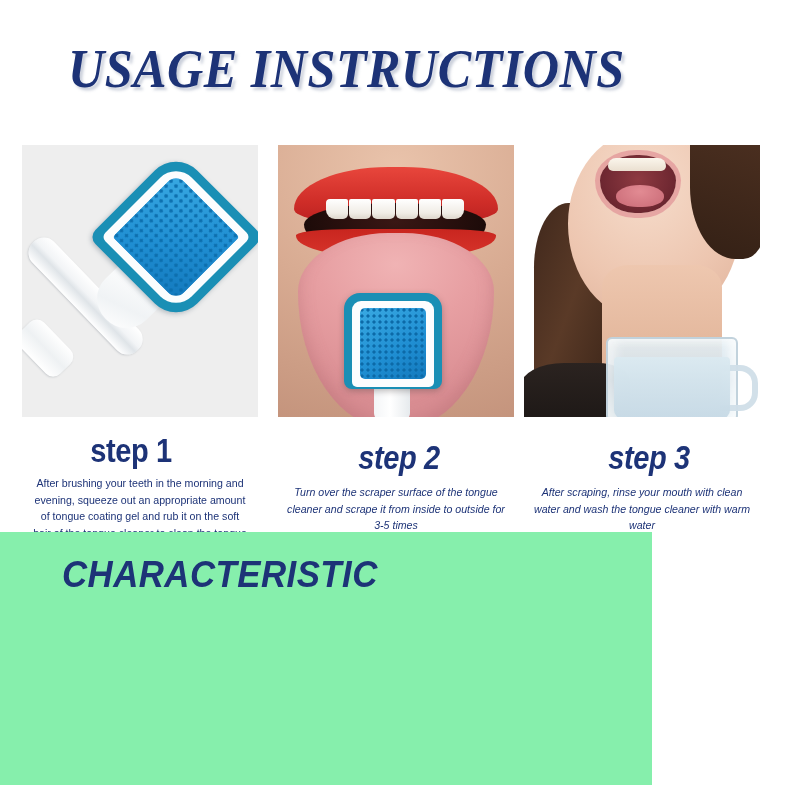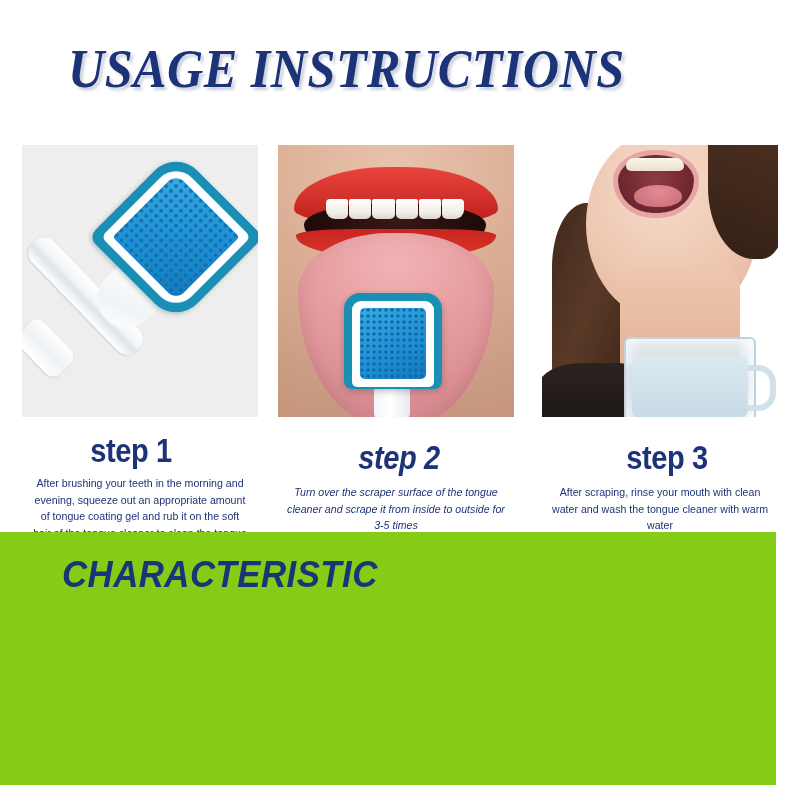--- a/index.html
+++ b/index.html
@@ -56,21 +56,21 @@
     height: 415px;
   }
   .step-col {
     position: absolute;
     top: 0;
     width: 236px;
     margin-top: 32px;
   }
   .step-col.c1 { left: 22px; }
   .step-col.c2 { left: 278px; font-style: italic; }
-  .step-col.c3 { left: 542px; width: 236px; }
+  .step-col.c3 { left: 524px; width: 236px; font-style: italic; }
 
   .photo {
     position: relative;
     width: 236px;
     height: 272px;
     overflow: hidden;
     background: #efefef;
   }
 
   
@@ -338,23 +338,23 @@
     margin-top: 8px;
     padding: 0 2px;
   }
   .c2 .step-body, .c3 .step-body { margin-top: 10px; }
 
   
   .char-panel {
     position: absolute;
     left: 0;
     top: 532px;
-    width: 776px;
+    width: 652px;
     height: 253px;
-    background: #84cc16;
+    background: #86efac;
   }
   .char-title {
     position: absolute;
     left: 62px;
     top: 24px;
     font-family: "Liberation Sans", sans-serif;
     font-weight: bold;
     font-style: italic;
     font-size: 37px;
     line-height: 1;

